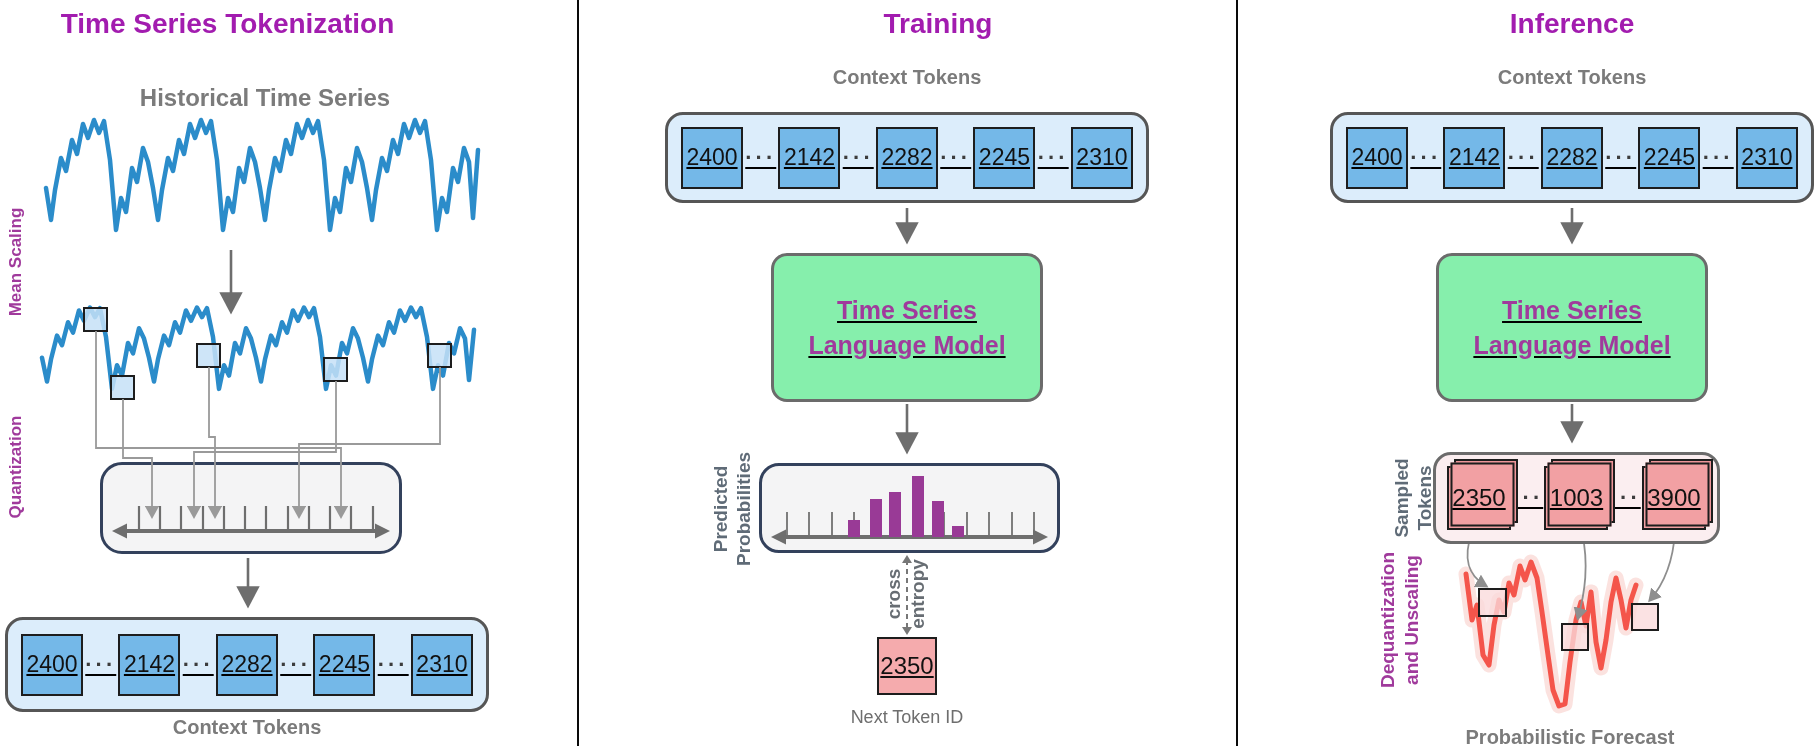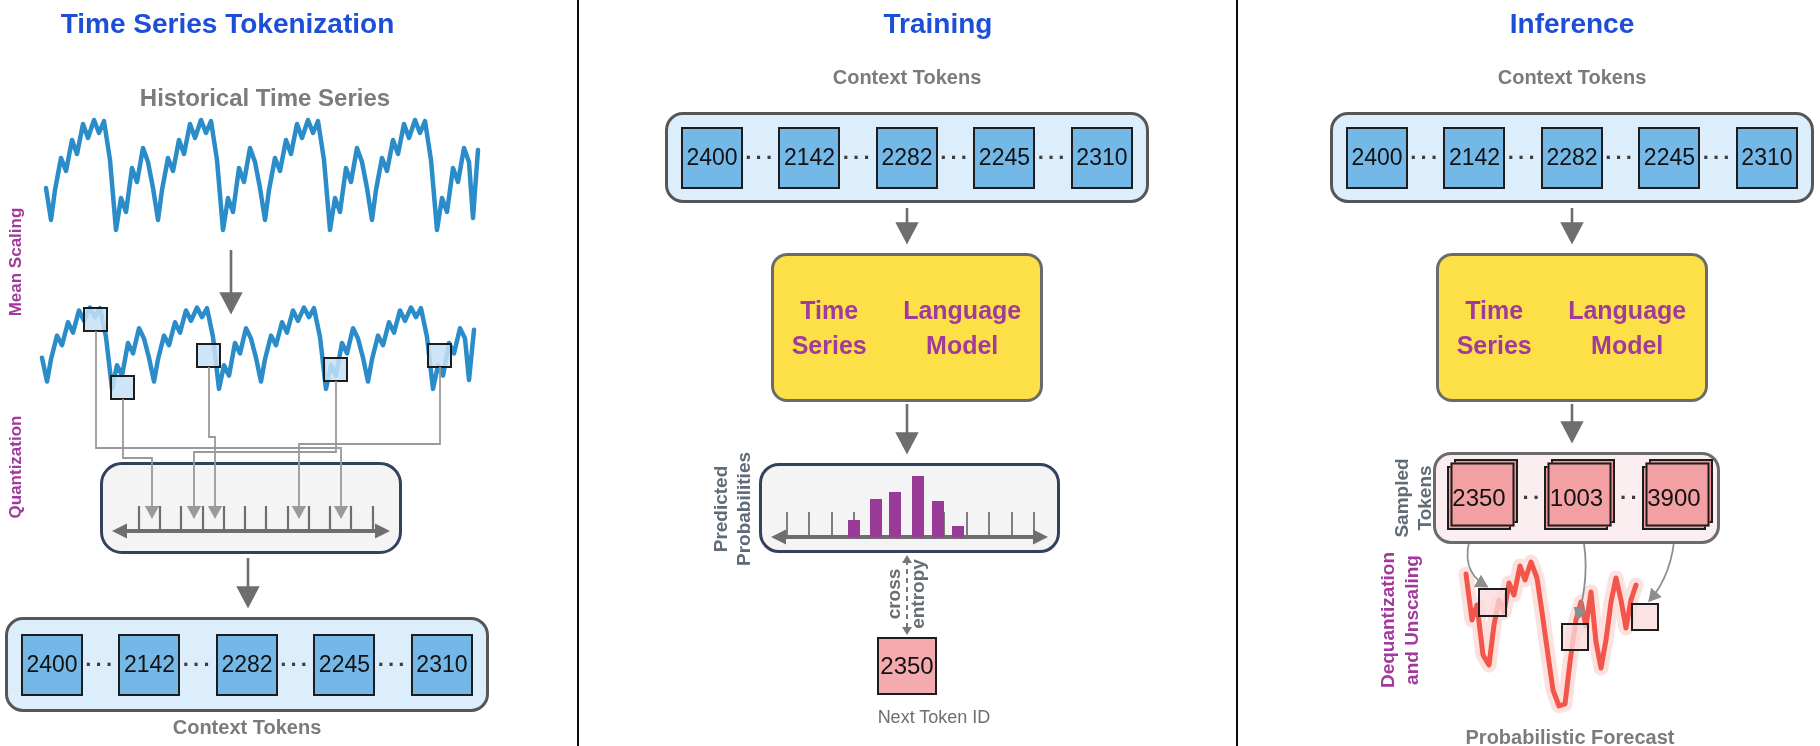--- a/index.html
+++ b/index.html
@@ -1,32 +1,32 @@
 <!DOCTYPE html>
 <html><head>
 <meta charset="utf-8">
 <style>
   html,body{margin:0;padding:0;background:#fff;}
   body{font-family:"Liberation Sans", sans-serif; width:1820px; height:746px; position:relative; overflow:hidden;}
   .abs{position:absolute;}
-  .panel-title{font-size:28px;font-weight:bold;color:#1d4ed8;text-align:center;}
+  .panel-title{font-size:28px;font-weight:bold;color:#a21caf;text-align:center;}
   .gray-label{font-size:20px;font-weight:bold;color:#7b7b7b;text-align:center;}
   .small-gray{font-size:18px;color:#6e6e6e;text-align:center;font-weight:400;}
   .divider{position:absolute;top:0;width:2px;height:746px;background:#0a0a0a;}
   .vlabel{position:absolute;white-space:nowrap;transform:translate(-50%,-50%) rotate(-90deg);text-align:center;}
   .vlabel span{display:block;white-space:nowrap;}
   .purple-side{font-size:17px;font-weight:bold;color:#a03a9c;}
   .slate-side{font-size:19px;font-weight:bold;color:#5f6b77;line-height:1.2;}
   .loss-side{font-size:19px;font-weight:600;color:#676d73;line-height:1.25;}
-  .box{position:absolute;box-sizing:border-box;}
+  .box{position:absolute;box-sizing:border-box;text-decoration:underline;}
   .token-container{background:#dcedfb;border:3px solid #565656;border-radius:18px;display:flex;align-items:center;justify-content:space-between;padding:0 13px;}
   .token-sq{width:58px;height:58px;background:#74b8e8;border:2px solid #1d1d1d;display:flex;align-items:center;justify-content:center;font-size:23px;color:#111;flex:0 0 auto;}
   .dots{color:#3c3c3c;font-weight:bold;font-size:22px;letter-spacing:3px;flex:0 0 auto;}
   .axis-box{background:#f4f4f5;border:3px solid #33415c;border-radius:22px;}
-  .model-box{background:#fde047;border:3.5px solid #6b6b6b;border-radius:16px;display:flex;flex-direction:row;align-items:center;justify-content:center;}
+  .model-box{background:#86efac;border:3.5px solid #6b6b6b;border-radius:16px;display:flex;flex-direction:column;align-items:center;justify-content:center;}
   .model-box span{display:block;font-size:25px;font-weight:bold;color:#a03a9c;line-height:1.4;text-align:center;}
   .next-token-sq{background:#f5abad;border:2px solid #1d1d1d;display:flex;align-items:center;justify-content:center;font-size:24px;color:#111;}
   .sampled-container{background:#fbeef0;border:3.5px solid #6b6b6b;border-radius:18px;display:flex;align-items:center;justify-content:space-between;padding:0 11px;}
   .sampled-card{position:relative;z-index:0;width:60px;height:60px;background:#f2a0a3;border:2px solid #1d1d1d;display:flex;align-items:center;justify-content:center;font-size:24px;color:#111;flex:0 0 auto;}
   .sampled-card::before{content:"";position:absolute;inset:-2px;background:#ef9599;border:2px solid #1d1d1d;z-index:-1;transform:translate(7px,-7px);}
   .sampled-card::after{content:"";position:absolute;inset:-2px;background:#f2a0a3;border:2px solid #1d1d1d;z-index:-1;transform:translate(3.5px,-3.5px);}
   svg.layer{position:absolute;left:0;top:0;pointer-events:none;}
 </style>
 </head>
 <body>
@@ -178,21 +178,21 @@
   <span>Predicted</span>
   <span>Probabilities</span>
 </div>
 
 <div class="vlabel loss-side" style="left:906px;top:594px;">
   <span>cross</span>
   <span>entropy</span>
 </div>
 
 <div class="box next-token-sq" style="left:877px;top:637px;width:60px;height:58px;">2350</div>
-<div class="abs small-gray" style="left:834px;top:707px;width:200px;">Next Token ID</div>
+<div class="abs small-gray" style="left:807px;top:707px;width:200px;">Next Token ID</div>
 
 <div class="abs panel-title" style="left:1322px;top:8px;width:500px;">Inference</div>
 <div class="abs gray-label" style="left:1422px;top:66px;width:300px;">Context Tokens</div>
 
 <div class="box token-container" style="left:1330px;top:112px;width:484px;height:91px;">
   <div class="token-sq">2400</div>
   <span class="dots">···</span>
   <div class="token-sq">2142</div>
   <span class="dots">···</span>
   <div class="token-sq">2282</div>

